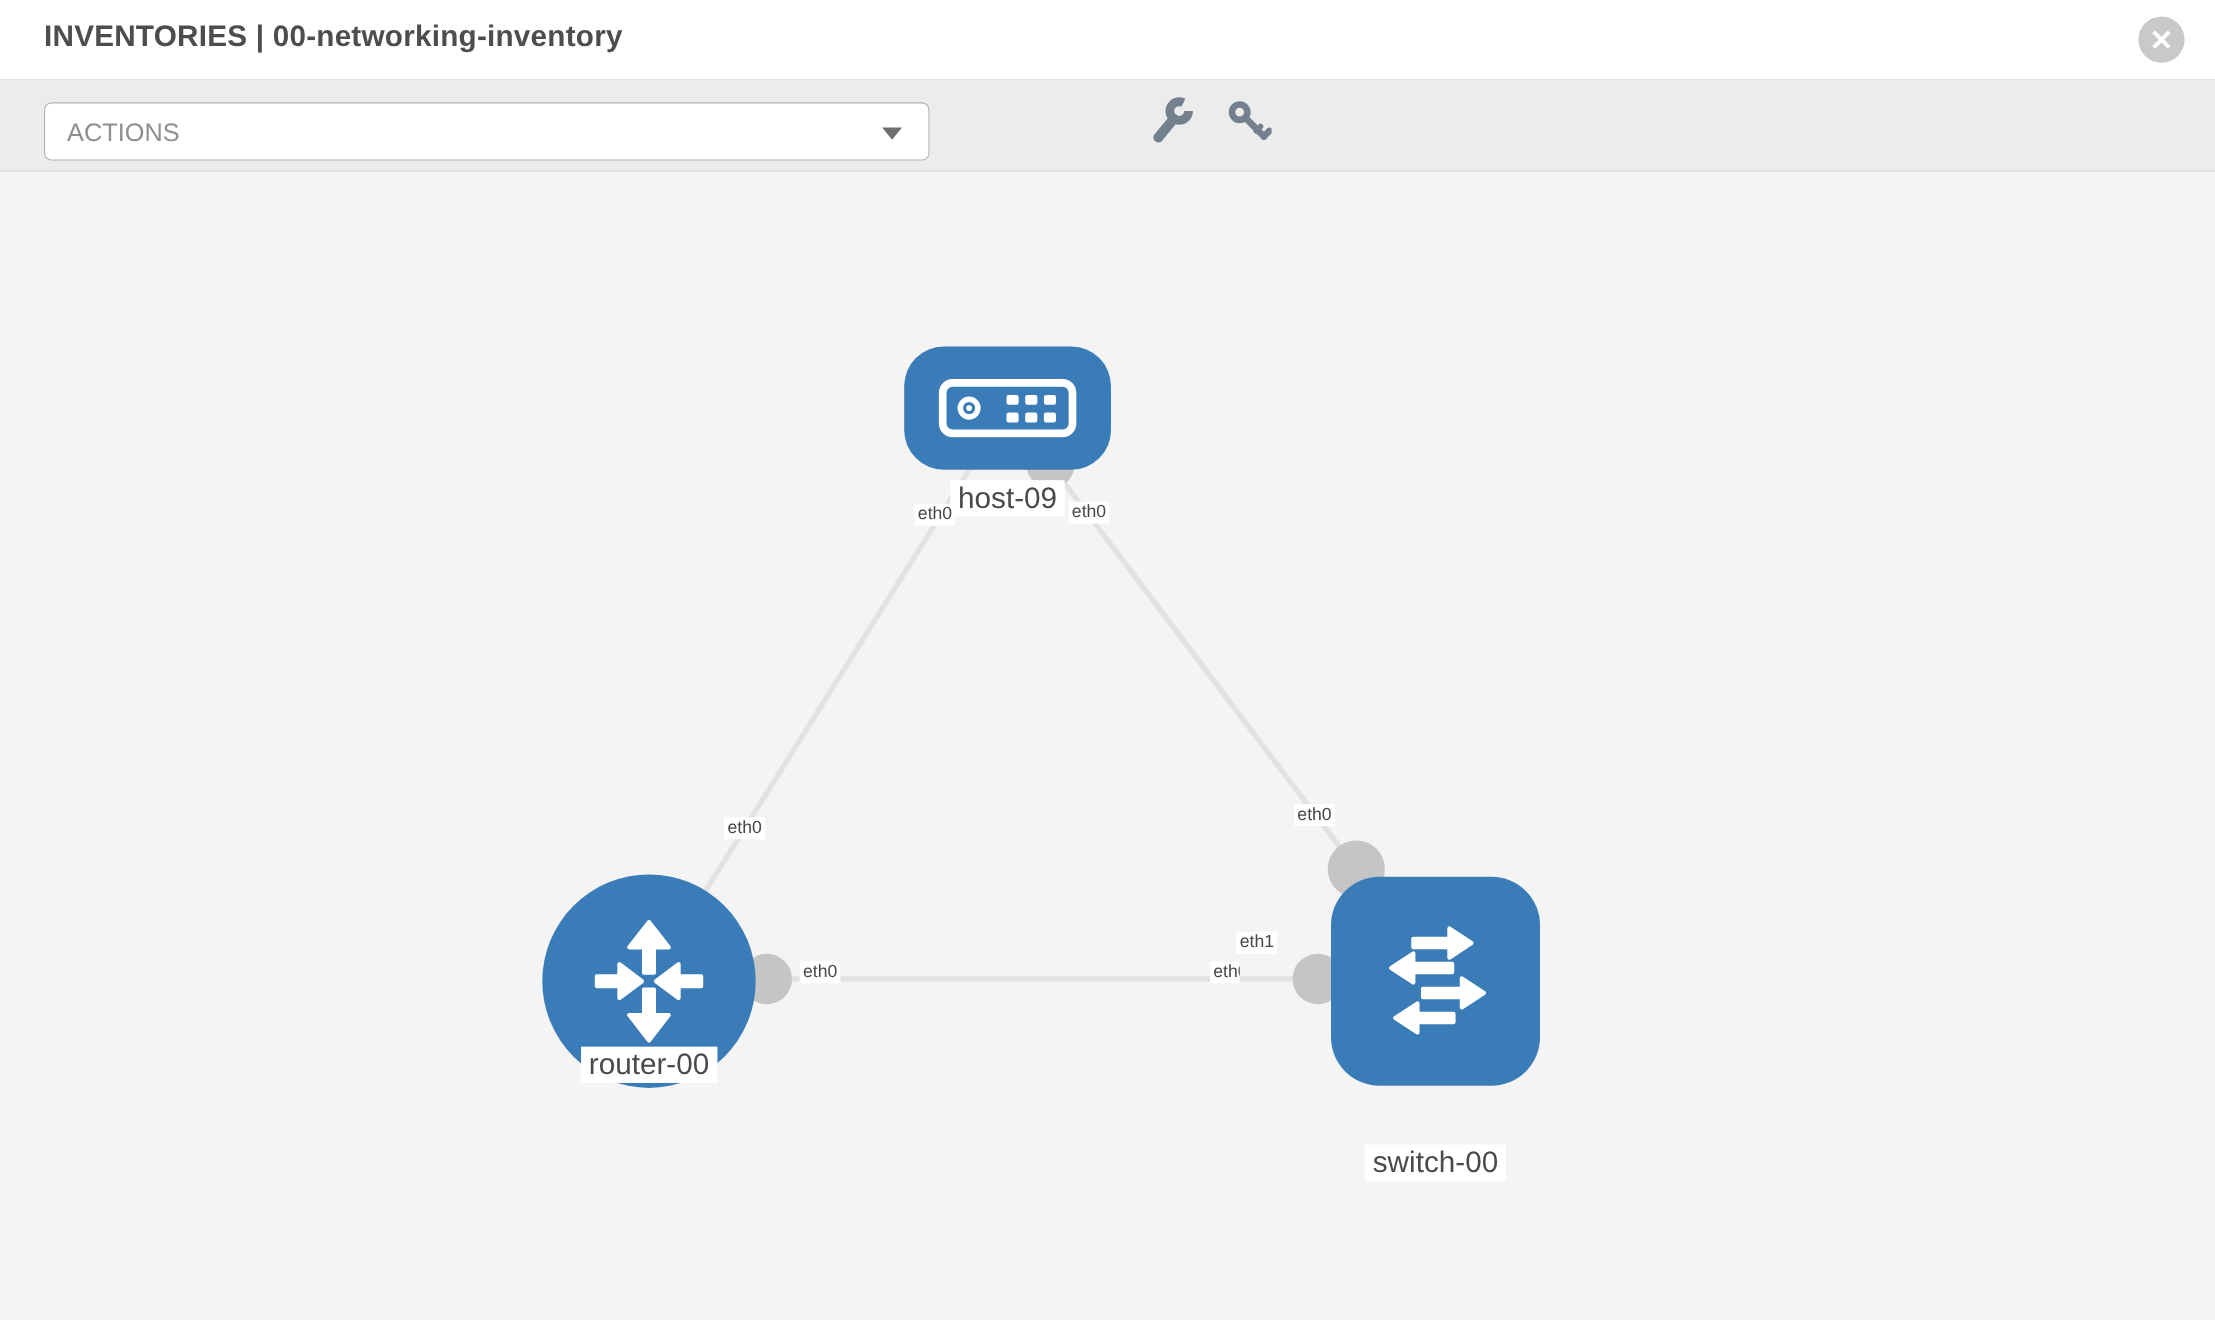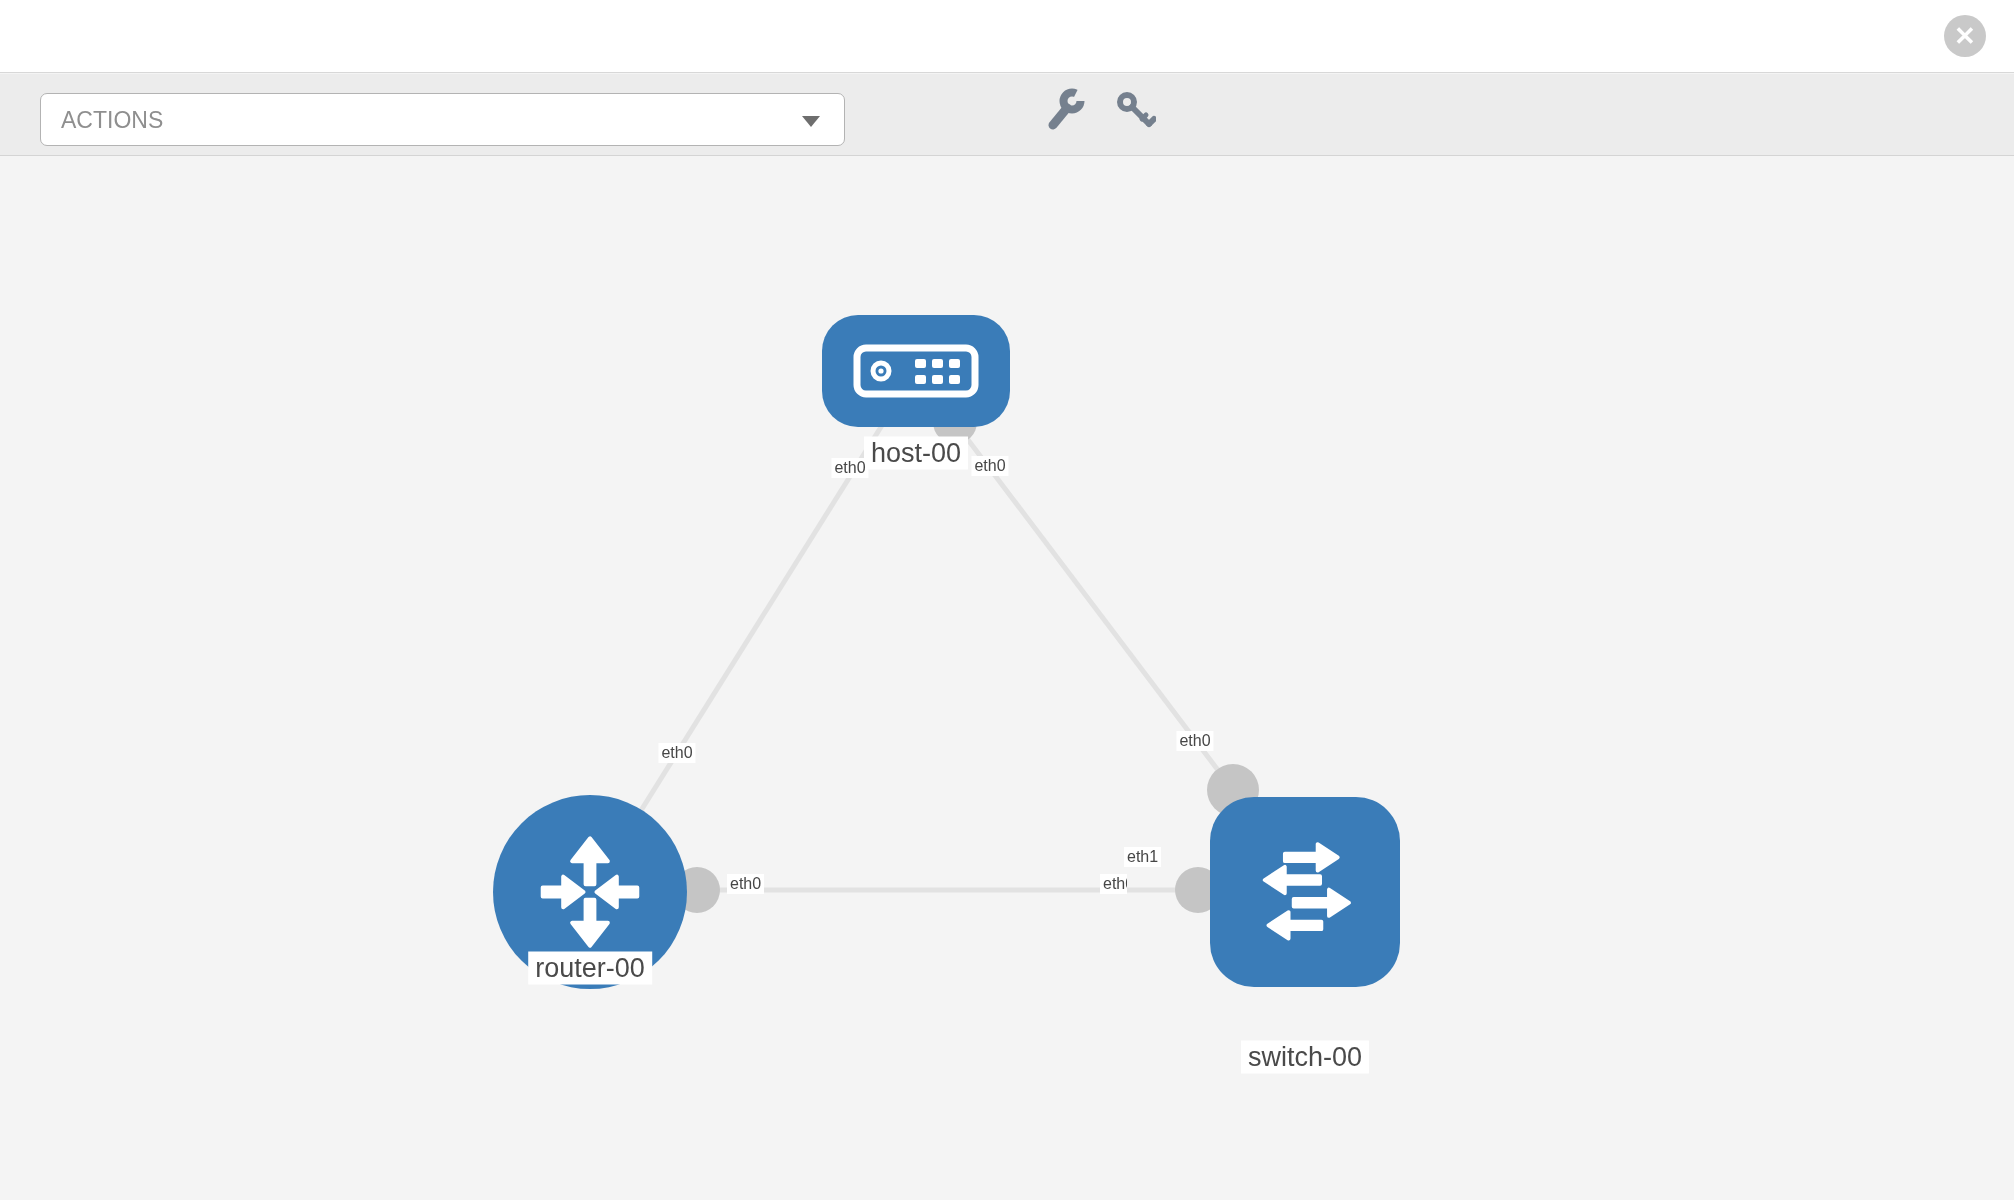--- a/index.html
+++ b/index.html
@@ -47,20 +47,21 @@
   .chip { position:absolute; z-index:3; background:#ffffff; color:#464646;
           font-size:16px; padding:1px 3px; white-space:nowrap; }
   .chip.centered { transform:translate(-50%,-50%); }
   .chip.yc { transform:translateY(-50%); }
   .chip.clipped { width:27px; overflow:hidden; }
 </style>
 </head>
 <body>
 
 <div class="header">
+  <div class="header-title">INVENTORIES | 00-networking-inventory</div>
   <div class="close-btn">✕</div>
 </div>
 
 <div class="toolbar">
   <div class="select-box actions-box">
     <span class="sel-label">ACTIONS</span>
     <span class="caret"></span>
   </div>
 
   <svg class="tool-icon" style="left:1046px;" width="40" height="42" viewBox="0 0 40 42">
@@ -129,21 +130,21 @@
         <rect x="33" y="37.5" width="29" height="6"></rect>  
           <polygon points="18,40.5 34,30 34,51"></polygon>
         <rect x="41" y="55.5" width="29" height="6"></rect>  
           <polygon points="85,58.5 69,48 69,69"></polygon>
         <rect x="36" y="73.5" width="27" height="6"></rect>  
           <polygon points="21,76.5 37,66 37,87"></polygon>
       </g>
     </svg>
   </div>
 
-  <div class="node-label" style="left:916px; top:296px;">host-00</div>
+  <div class="node-label" style="left:916px; top:296px;">host-09</div>
   <div class="node-label" style="left:590px; top:811px;">router-00</div>
   <div class="node-label" style="left:1305px; top:856px;margin-top:44px;">switch-00</div>
 
   <div class="chip centered" style="left:850px; top:311px;">eth0</div>
   <div class="chip centered" style="left:990px; top:309px;">eth0</div>
   <div class="chip centered" style="left:677px; top:596px;">eth0</div>
   <div class="chip centered" style="left:1195px; top:584px;">eth0</div>
   <div class="chip yc" style="left:727px; top:727px;">eth0</div>
   <div class="chip yc clipped" style="left:1100px; top:727px;">eth0</div>
   <div class="chip yc" style="left:1124px; top:700px;">eth1</div>

